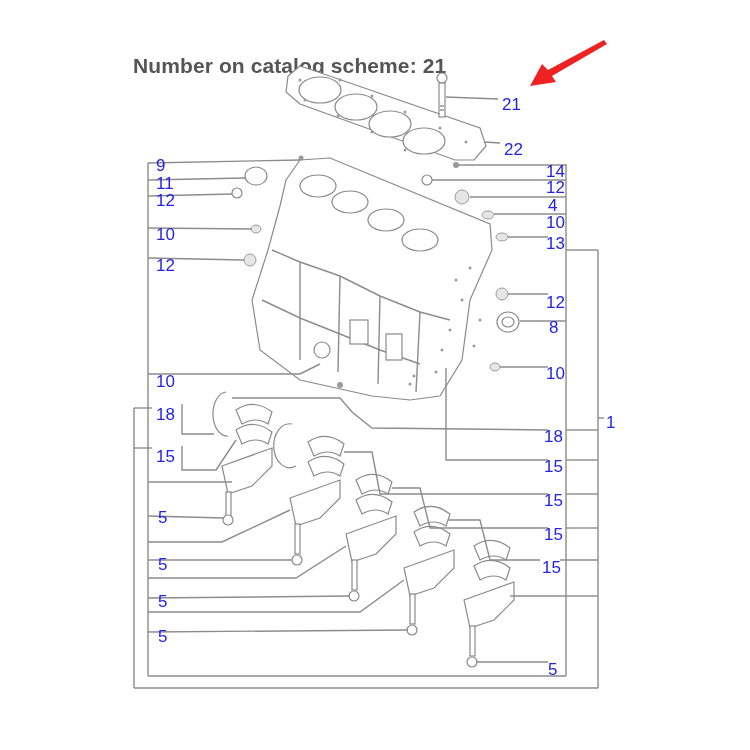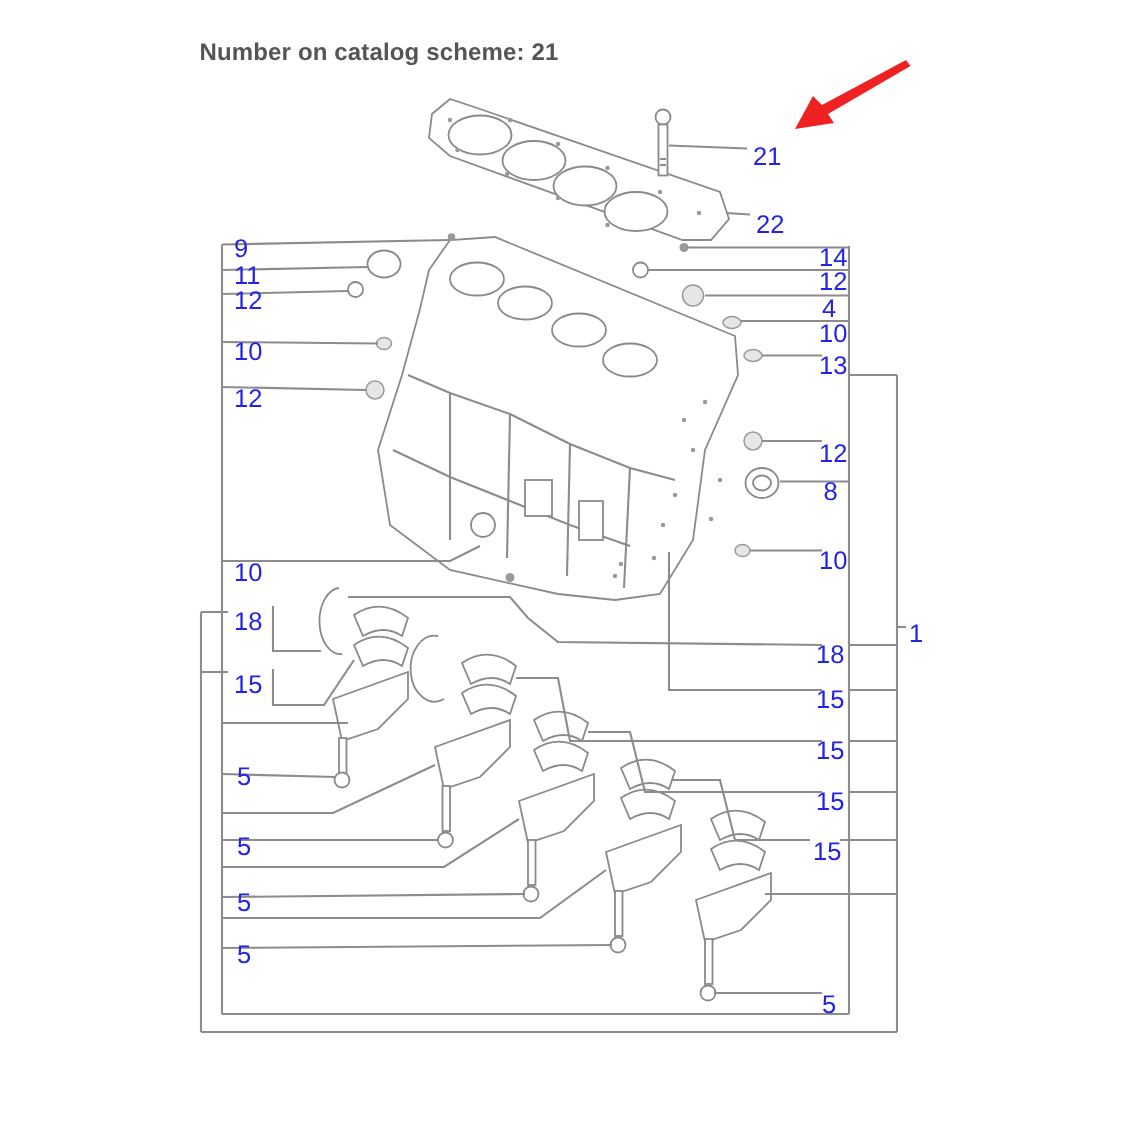--- a/index.html
+++ b/index.html
@@ -1,17 +1,17 @@
 <!DOCTYPE html>
 <html><head>
 <meta charset="utf-8">
 <style>
   html, body { margin:0; padding:0; background:#ffffff; }
   body { width:750px; height:750px; position:relative; overflow:hidden; font-family:"Liberation Sans", sans-serif; }
-  .title { position:absolute; left:133px; top:27px; font-size:16px; font-weight:bold; color:#555555; letter-spacing:0.1px; }
+  .title { position:absolute; left:133px; top:54px; font-size:21px; font-weight:bold; color:#555555; letter-spacing:0.1px; }
   svg.diagram { position:absolute; left:0; top:0; width:750px; height:750px; }
   .lbl { font-family:"Liberation Sans", sans-serif; font-size:17px; fill:#2323e6; }
   .ln { stroke:#8c8c8c; stroke-width:1.4; fill:none; }
   .part { stroke:#8a8a8a; stroke-width:1.2; fill:#ffffff; }
   .partf { stroke:#9a9a9a; stroke-width:1; fill:#e6e6e6; }
   .dot { fill:#9a9a9a; }
 </style>
 </head>
 <body>
 

